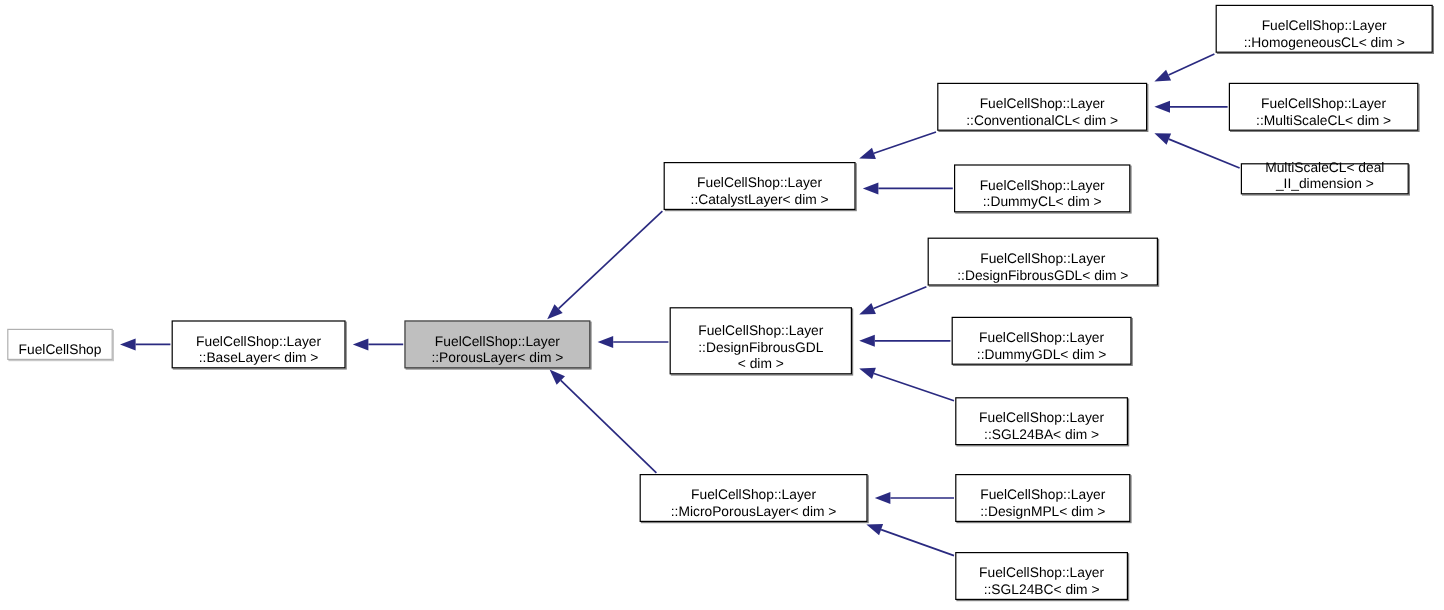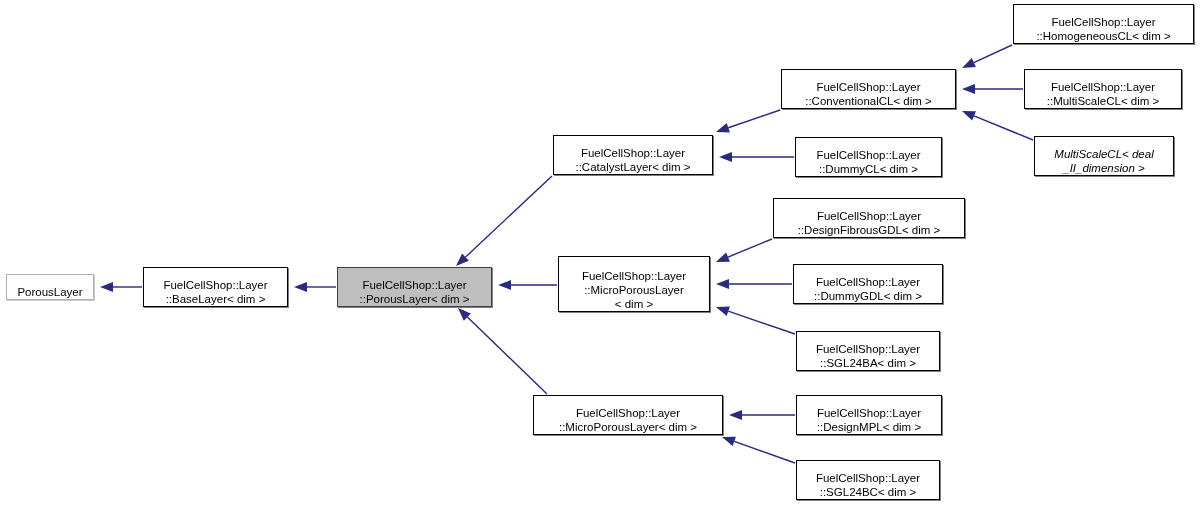--- a/index.html
+++ b/index.html
@@ -113,21 +113,21 @@
         <line x1="795" y1="415" x2="742" y2="415" stroke="#2a2a80" stroke-width="1.4"></line>
         <polygon points="729,415 742,410 742,420" fill="#2a2a80"></polygon>
       </g>
       <g>
         <line x1="795" y1="463" x2="734.2464356995772" y2="441.36174422176725" stroke="#2a2a80" stroke-width="1.4"></line>
         <polygon points="722,437 735.9240296310261,436.6515766450068 732.5688417681283,446.0719117985277" fill="#2a2a80"></polygon>
       </g>
     </svg>
   <div id="nodes">
       <div class="node external" style="left: 6px; top: 274px; width: 88px; height: 26px;">
-        <span class="line">PorousLayer</span>
+        <span class="line">FuelCellShop</span>
       </div>
       <div class="node" style="left: 143px; top: 267px; width: 145px; height: 40px;">
         <span class="line">FuelCellShop::Layer</span>
         <span class="line">::BaseLayer&lt; dim &gt;</span>
       </div>
       <div class="node current" style="left: 337px; top: 267px; width: 155px; height: 40px;">
         <span class="line">FuelCellShop::Layer</span>
         <span class="line">::PorousLayer&lt; dim &gt;</span>
       </div>
       <div class="node" style="left: 553px; top: 135px; width: 160px; height: 40px;">
@@ -143,27 +143,27 @@
         <span class="line">::DummyCL&lt; dim &gt;</span>
       </div>
       <div class="node" style="left: 1013px; top: 4px; width: 181px; height: 40px;">
         <span class="line">FuelCellShop::Layer</span>
         <span class="line">::HomogeneousCL&lt; dim &gt;</span>
       </div>
       <div class="node" style="left: 1024px; top: 69px; width: 158px; height: 40px;">
         <span class="line">FuelCellShop::Layer</span>
         <span class="line">::MultiScaleCL&lt; dim &gt;</span>
       </div>
-      <div class="node" style="left: 1034px; top: 136px; width: 140px; height: 40px; font-style: italic;">
+      <div class="node" style="left: 1034px; top: 136px; width: 140px; height: 26px;">
         <span class="line">MultiScaleCL&lt; deal</span>
         <span class="line">_II_dimension &gt;</span>
       </div>
       <div class="node" style="left: 558px; top: 256px; width: 152px; height: 56px;">
         <span class="line">FuelCellShop::Layer</span>
-        <span class="line">::MicroPorousLayer</span>
+        <span class="line">::DesignFibrousGDL</span>
         <span class="line">&lt; dim &gt;</span>
       </div>
       <div class="node" style="left: 773px; top: 198px; width: 192px; height: 40px;">
         <span class="line">FuelCellShop::Layer</span>
         <span class="line">::DesignFibrousGDL&lt; dim &gt;</span>
       </div>
       <div class="node" style="left: 793px; top: 264px; width: 150px; height: 40px;">
         <span class="line">FuelCellShop::Layer</span>
         <span class="line">::DummyGDL&lt; dim &gt;</span>
       </div>

